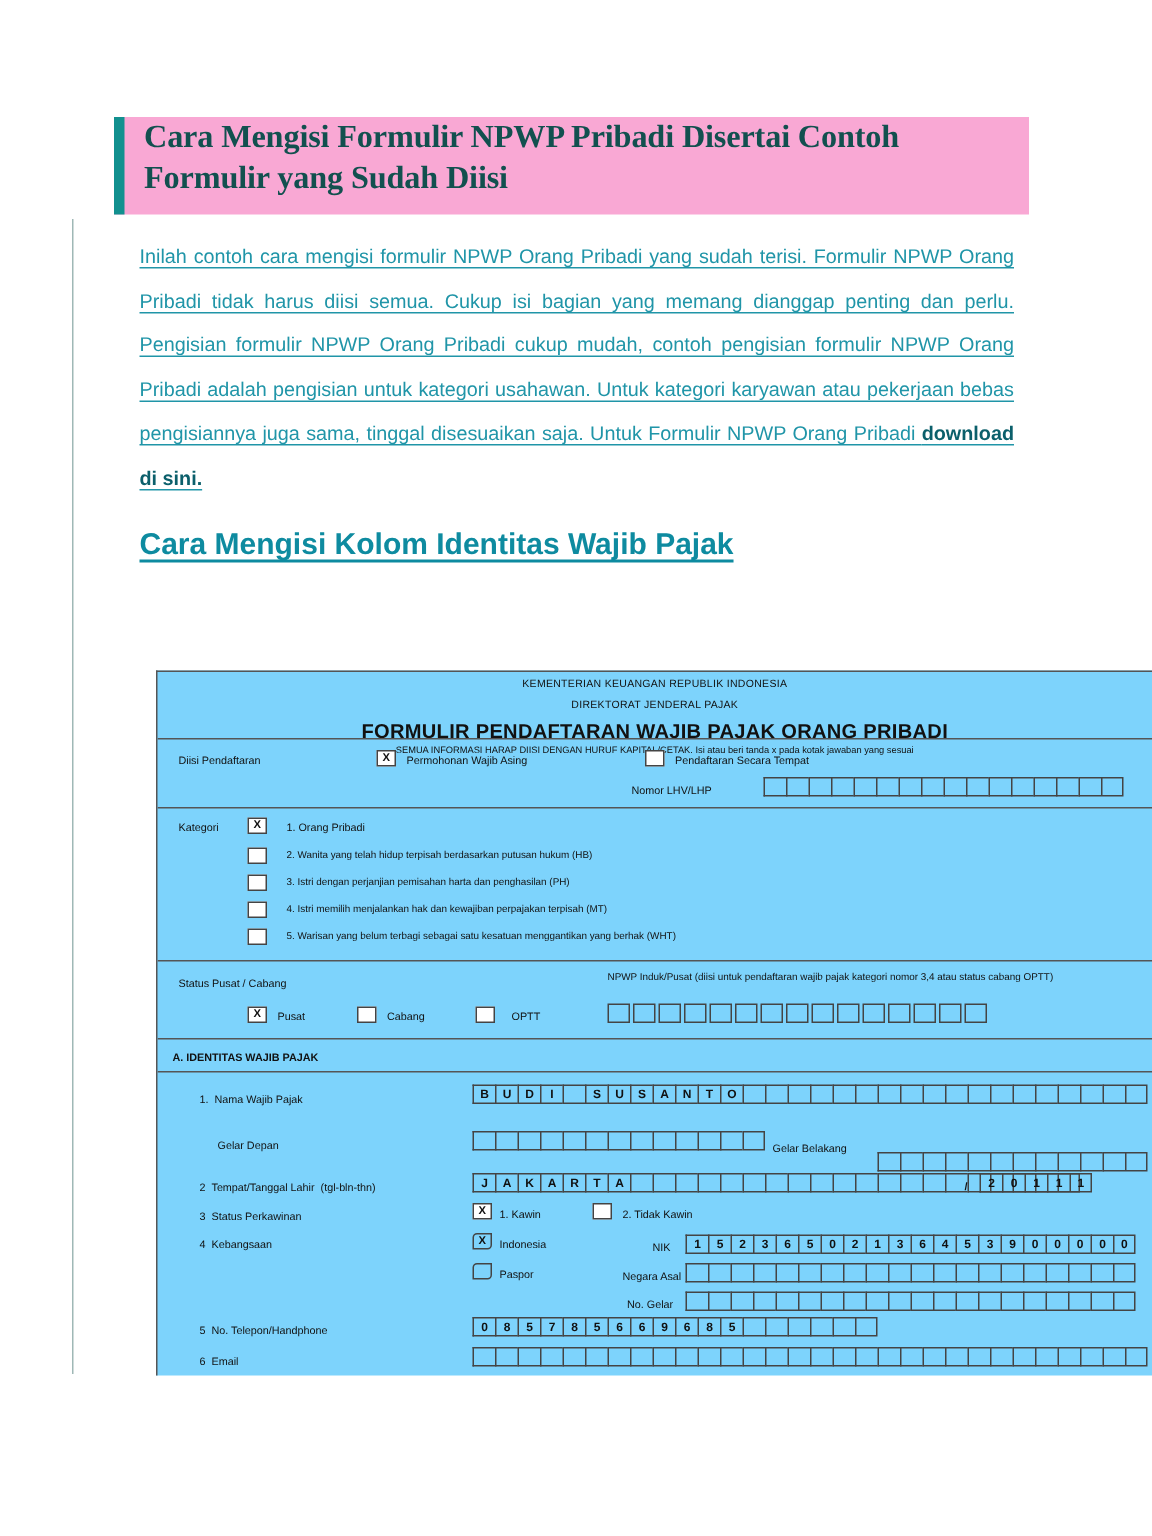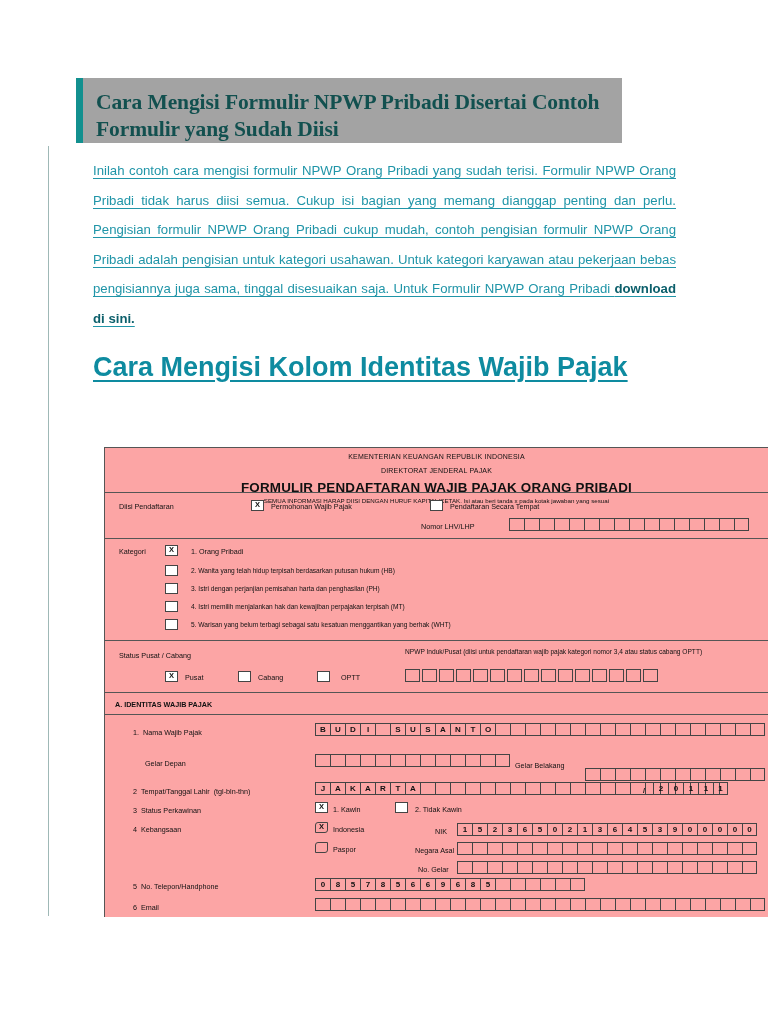--- a/index.html
+++ b/index.html
@@ -18,24 +18,24 @@
   .left-rule {
     position: absolute;
     left: 48px; top: 146px;
     width: 1px; height: 770px;
     background: #9fb8b6;
   }
   
   .title-block {
     position: absolute;
     left: 76px; top: 78px;
-    width: 546px; height: 65px;
-    background: #a3a3a3;
+    width: 610px; height: 65px;
+    background: #f9a8d4;
     display: flex;
-    align-items: flex-end;
+    align-items: flex-start;
   }
   .title-bar {
     position: absolute;
     left: 0; top: 0;
     width: 7px; height: 65px;
     background: #12908f;
   }
   .title-text {
     color: #12504f;
     font-family: "Liberation Serif", serif;
@@ -61,42 +61,42 @@
   .intro .bold-link {
     color: #0b5f6b;
     font-weight: bold;
   }
   
   .section-heading {
     position: absolute;
     left: 93px; top: 352px;
     width: 590px;
     color: #0e8ba0;
-    font-size: 27px;
+    font-size: 20px;
     font-weight: bold;
     text-decoration: underline;
     text-underline-offset: 4px;
   }
   .sub-para {
     position: absolute;
     left: 93px; top: 392px;
     width: 583px;
     color: #2095a8;
     font-size: 13.2px;
     line-height: 29.5px;
     text-align: justify;
     text-decoration: underline;
     text-underline-offset: 3px;
   }
   
   .form-wrap {
     position: absolute;
     left: 104px; top: 447px;
     width: 664px; height: 470px;
-    background: #fca5a5;
+    background: #7dd3fc;
     border-left: 1px solid #555;
     border-top: 1px solid #555;
     overflow: hidden;
     font-size: 7.2px;
     color: #111;
   }
   .fhdr {
     text-align: center;
     padding-top: 4px;
     line-height: 9.5px;
@@ -185,21 +185,21 @@
 
     <div class="fhdr">KEMENTERIAN KEUANGAN REPUBLIK INDONESIA</div>
     <div class="fhdr">DIREKTORAT JENDERAL PAJAK</div>
     <div class="ftitle">FORMULIR PENDAFTARAN WAJIB PAJAK ORANG PRIBADI</div>
     <div class="fsub">SEMUA INFORMASI HARAP DIISI DENGAN HURUF KAPITAL/CETAK. Isi atau beri tanda x pada kotak jawaban yang sesuai</div>
 
     <div class="hline" style="top:44px;"></div>
 
     <div class="lbl" style="left:14px; top:54px;">Diisi Pendaftaran</div>
     <div class="box cb checked" style="left:146px; top:52px;"></div>
-    <div class="lbl" style="left:166px; top:54px;">Permohonan Wajib Pajak</div>
+    <div class="lbl" style="left:166px; top:54px;">Permohonan Wajib Asing</div>
     <div class="box cb" style="left:325px; top:52px;"></div>
     <div class="lbl" style="left:345px; top:54px;">Pendaftaran Secara Tempat</div>
 
     <div class="lbl" style="left:316px; top:74px;">Nomor LHV/LHP</div>
     <div class="grp" style="left:404px; top:70px;">
       <div></div>
         <div></div>
         <div></div>
         <div></div>
         <div></div>

